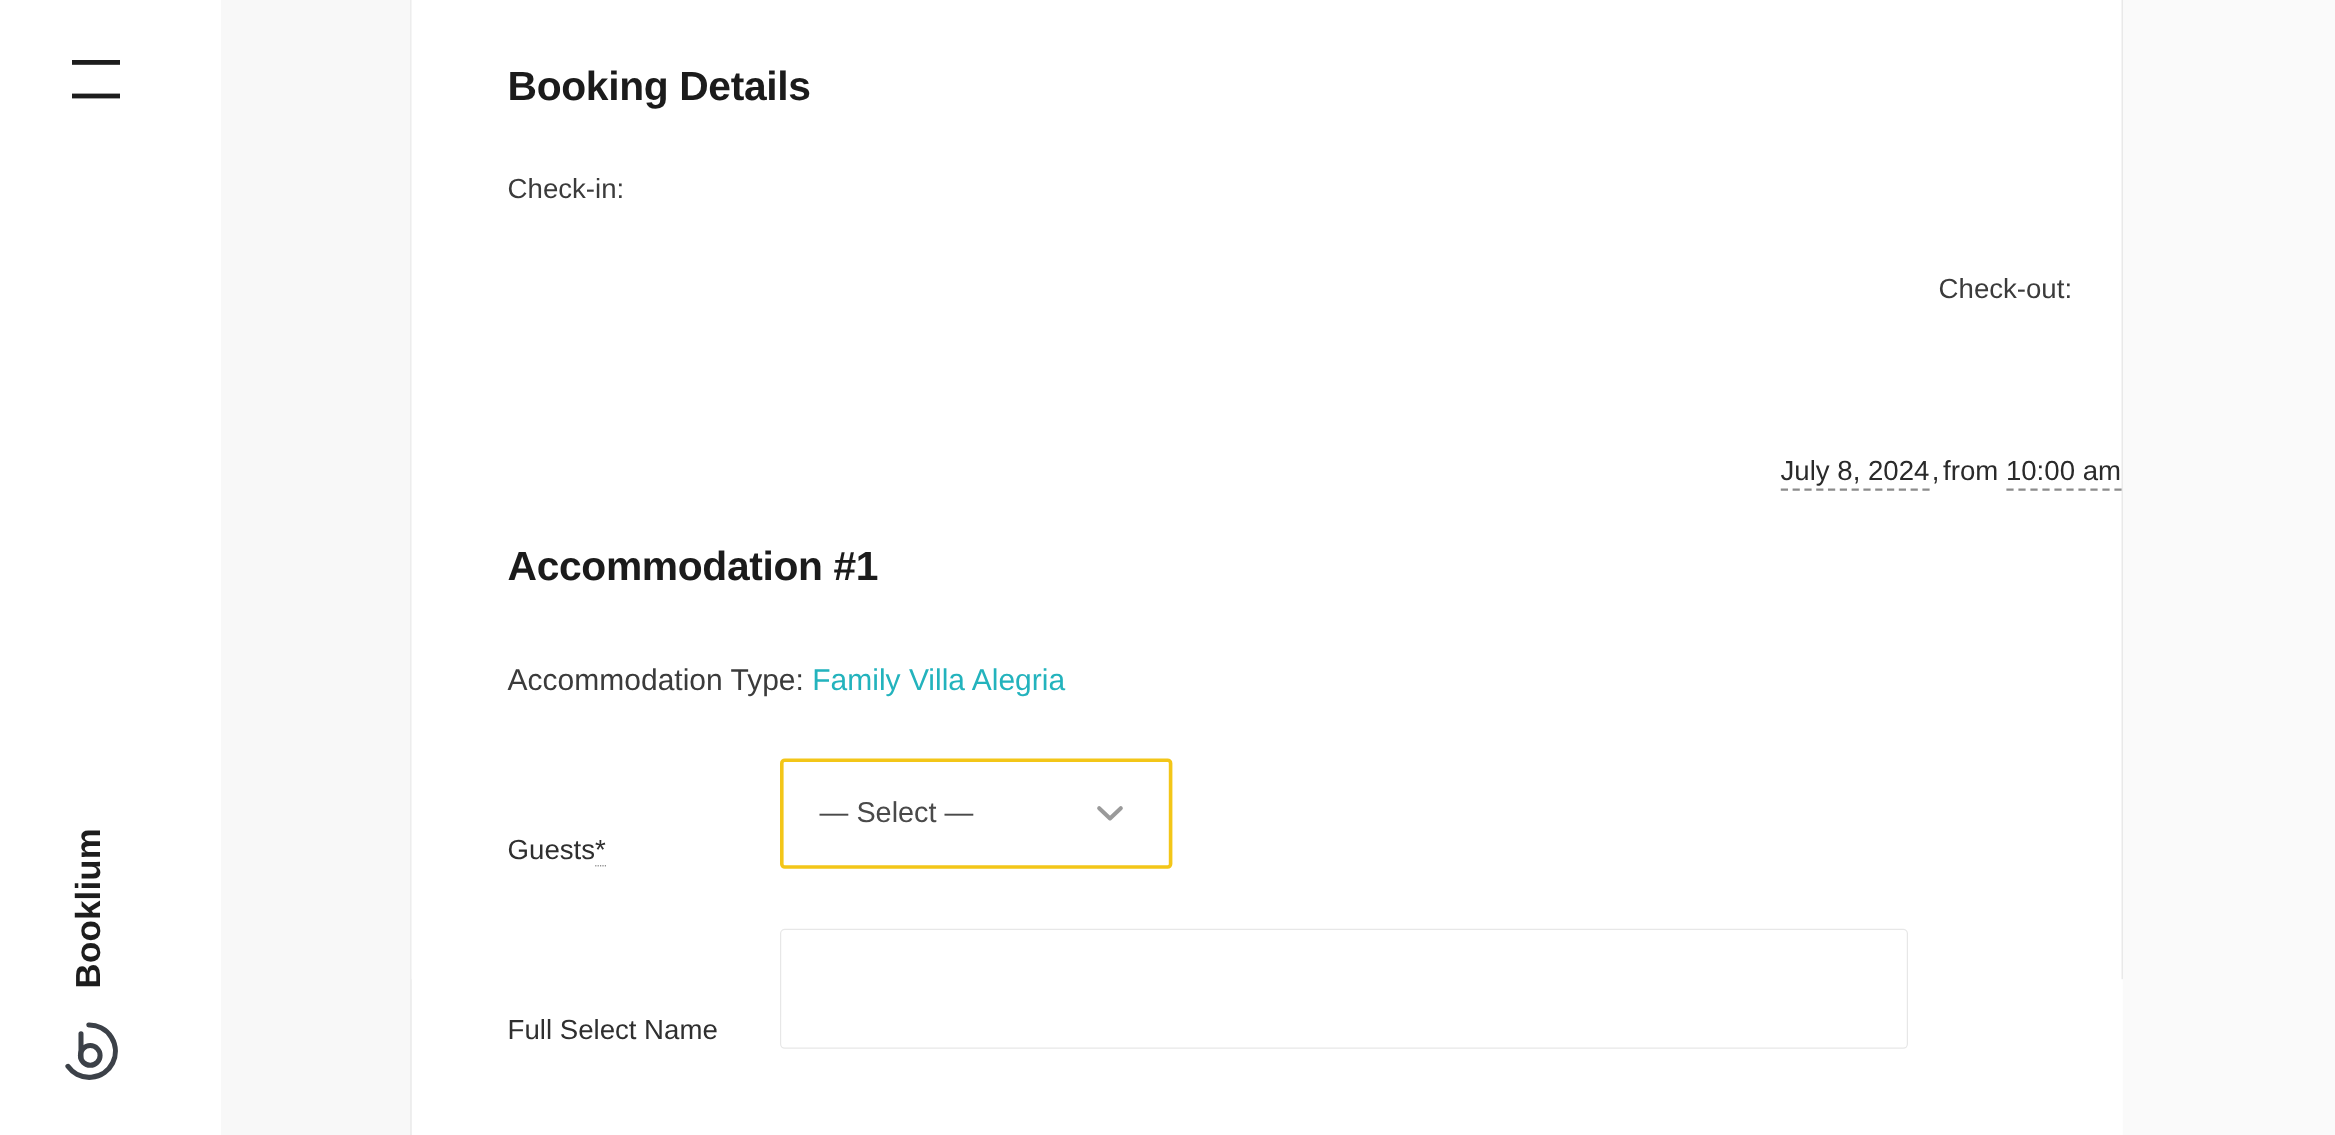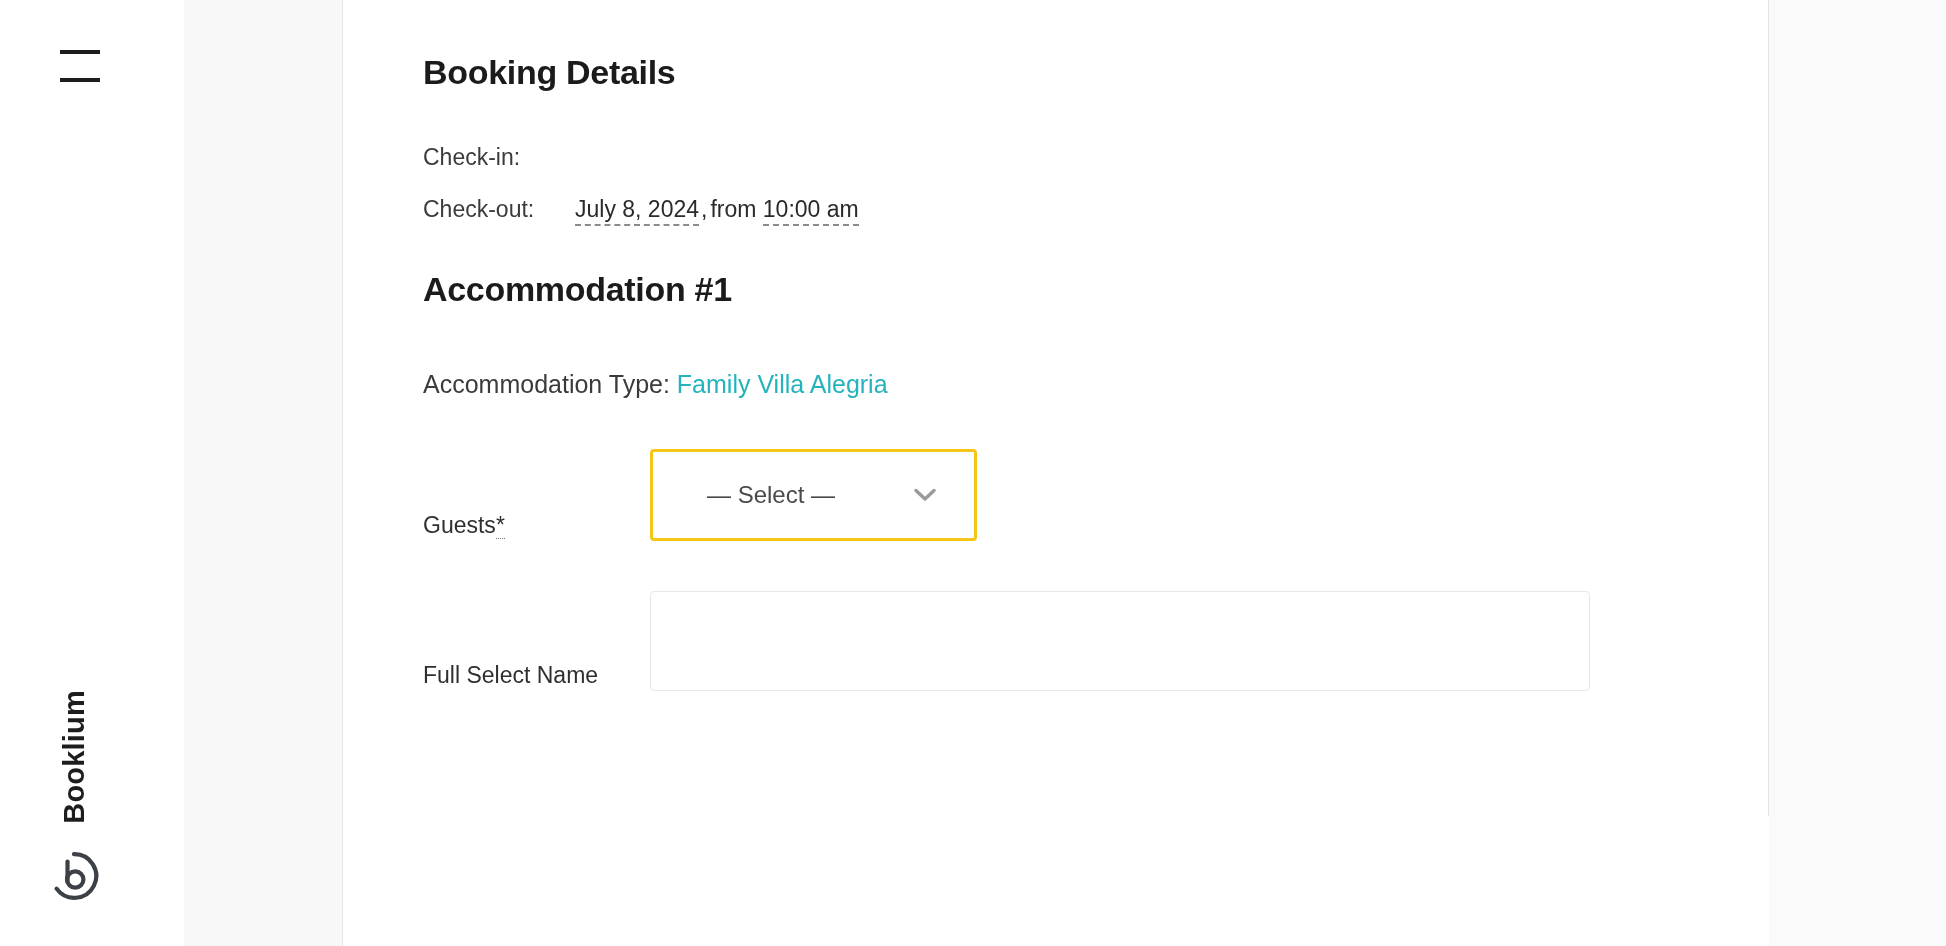--- a/index.html
+++ b/index.html
@@ -121,21 +121,21 @@
     margin-top: 50px;
   }
 
   .detail-row {
     display: flex;
     align-items: flex-end;
     font-size: 23px;
     color: #3a3a3a;
     line-height: 1.3;
   }
-  .detail-row + .detail-row { margin-top: 22px; }
+  .detail-row + .detail-row { margin-top: 53px; flex-direction: column; }
 
   .detail-label {
     width: 152px;
     flex: 0 0 152px;
     color: #3b3b3b;
     font-size: 23px;
   }
 
   .detail-value {
     color: #2a2a2a;
@@ -195,21 +195,21 @@
     border: 3px solid #f3c618;
     border-radius: 4px;
     background: #ffffff;
     display: flex;
     align-items: center;
     cursor: pointer;
   }
   .select-text {
     font-size: 24px;
     color: #4a4a4a;
-    padding-left: 54px;
+    padding-left: 30px;
     white-space: nowrap;
   }
   .chev {
     position: absolute;
     right: 38px;
     top: 50%;
     transform: translateY(-50%);
     width: 22px;
     height: 14px;
   }

